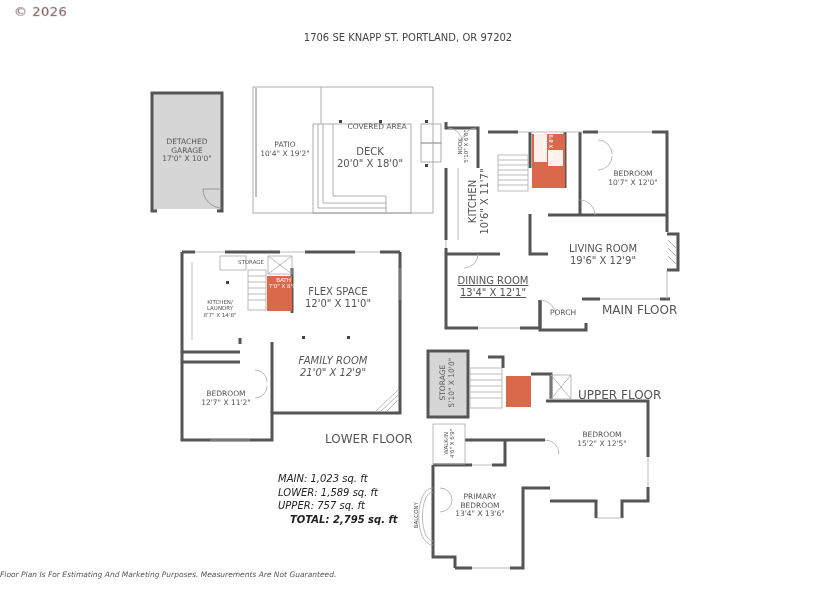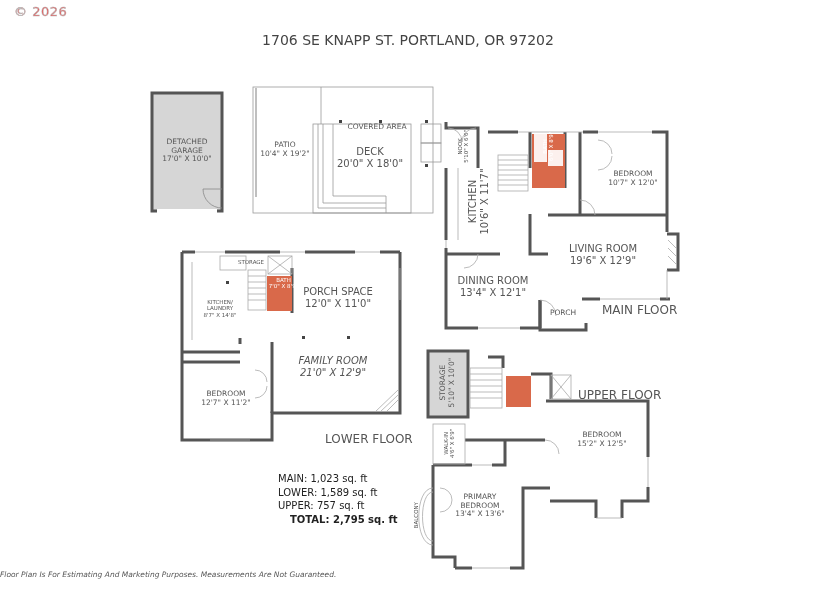--- a/index.html
+++ b/index.html
@@ -1,33 +1,33 @@
 <!DOCTYPE html>
 <html><head>
 <meta charset="utf-8">
 <style>
   html, body { margin:0; padding:0; background:#ffffff; }
   body { width:816px; height:612px; position:relative; overflow:hidden;
          font-family:"DejaVu Sans", sans-serif; color:#555; }
   .abs { position:absolute; }
-  .copyright { left:14px; top:4px; font-size:13px; color:#ef4444;
+  .copyright { left:14px; top:4px; font-size:13px; color:#7f1d1d;
                -webkit-text-stroke:0.6px #bbb; letter-spacing:0.5px; }
-  .address { left:0; width:816px; top:32px; text-align:center; font-size:14px; color:#444; }
+  .address { left:0; width:816px; top:32px; text-align:center; font-size:10px; color:#444; }
   .disclaimer { left:0; width:816px; top:570px; font-size:7.5px;
                 font-style:italic; color:#555; }
   svg.plan { position:absolute; left:0; top:0; }
   .lbl { position:absolute; text-align:center; color:#555; line-height:1.15; white-space:nowrap; }
   .lbl .n { display:block; }
   .lbl .d { display:block; }
   .rm { font-size:10px; }
   .rm-s { font-size:7.5px; }
   .rm-xs { font-size:5.5px; }
   .floor { font-size:12px; color:#555; position:absolute; white-space:nowrap; }
   .rot { transform:rotate(-90deg); transform-origin:center center; }
-  .summary { left:278px; top:472px; font-size:10px; color:#222; line-height:1.35; }
+  .summary { left:278px; top:472px; font-size:10px; color:#222; line-height:1.35;font-style:italic; }
   .summary .total { font-weight:bold;margin-left:12px; }
   .bath-lbl { color:#fff; }
 </style>
 </head>
 <body>
 
 <div class="abs copyright">© 2026</div>
 <div class="abs address">1706 SE KNAPP ST. PORTLAND, OR 97202</div>
 
 <svg class="plan" width="816" height="612" viewBox="0 0 816 612">
@@ -248,21 +248,21 @@
   <span class="d">6'0" X 8'9"</span>
 </div>
 <div class="lbl rm-s" style="left:596px; top:170px; width:74px;">
   <span class="n">BEDROOM</span>
   <span class="d">10'7" X 12'0"</span>
 </div>
 <div class="lbl rm" style="left:548px; top:243px; width:110px;">
   <span class="n">LIVING ROOM</span>
   <span class="d">19'6" X 12'9"</span>
 </div>
-<div class="lbl rm" style="left:448px; top:275px; width:90px;">
+<div class="lbl rm" style="left:448px; top:275px; width:90px;text-decoration:underline;">
   <span class="n">DINING ROOM</span>
   <span class="d">13'4" X 12'1"</span>
 </div>
 <div class="lbl rm-s" style="left:540px; top:309px; width:46px;">
   <span class="n">PORCH</span>
 </div>
 <div class="floor" style="left:602px; top:303px;">MAIN FLOOR</div>
 
 <div class="lbl rm-xs" style="left:236px; top:259px; width:30px;">
   <span class="n">STORAGE</span>
@@ -270,21 +270,21 @@
 <div class="lbl rm-xs" style="left:196px; top:299px; width:48px;">
   <span class="n">KITCHEN/</span>
   <span class="n">LAUNDRY</span>
   <span class="d">8'7" X 14'8"</span>
 </div>
 <div class="lbl rm-xs bath-lbl" style="left:267px; top:277px; width:33px;">
   <span class="n">BATH</span>
   <span class="d">7'0" X 8'9"</span>
 </div>
 <div class="lbl rm" style="left:298px; top:286px; width:80px;">
-  <span class="n">PORCH SPACE</span>
+  <span class="n">FLEX SPACE</span>
   <span class="d">12'0" X 11'0"</span>
 </div>
 <div class="lbl rm" style="left:288px; top:355px; width:90px;font-style:italic;">
   <span class="n">FAMILY ROOM</span>
   <span class="d">21'0" X 12'9"</span>
 </div>
 <div class="lbl rm-s" style="left:190px; top:390px; width:72px;">
   <span class="n">BEDROOM</span>
   <span class="d">12'7" X 11'2"</span>
 </div>

